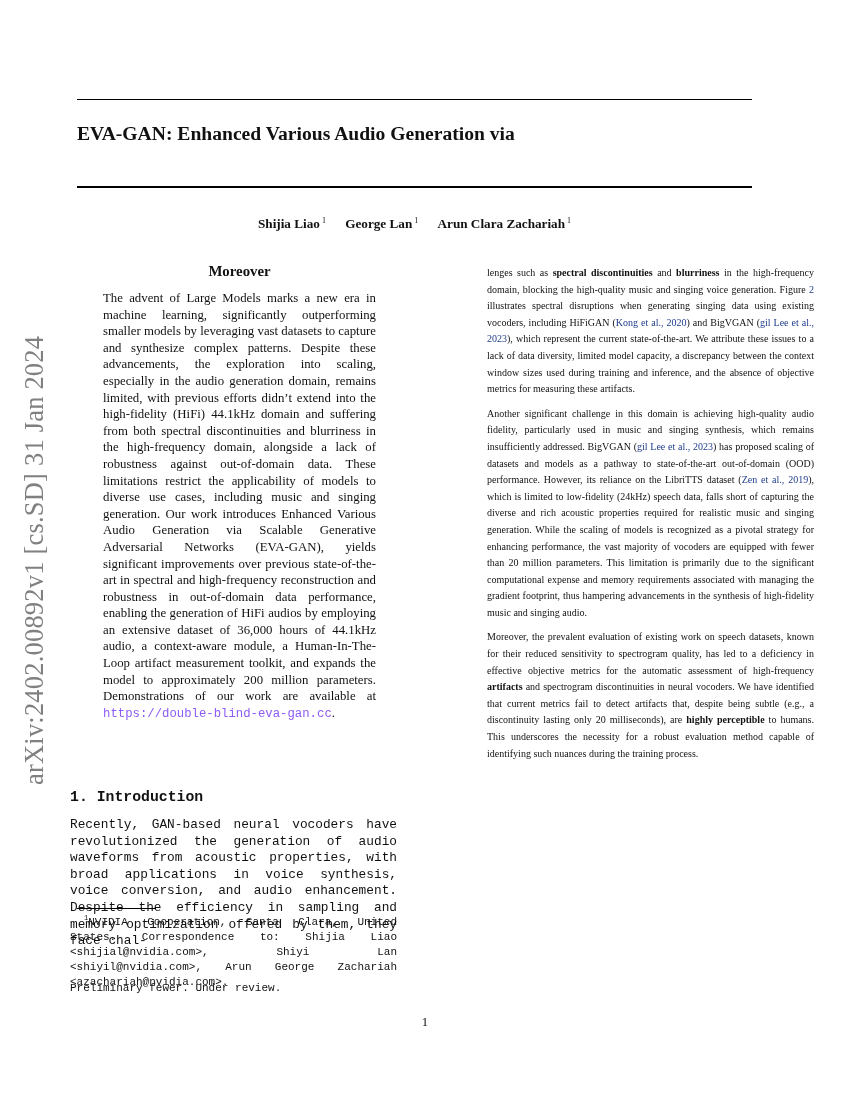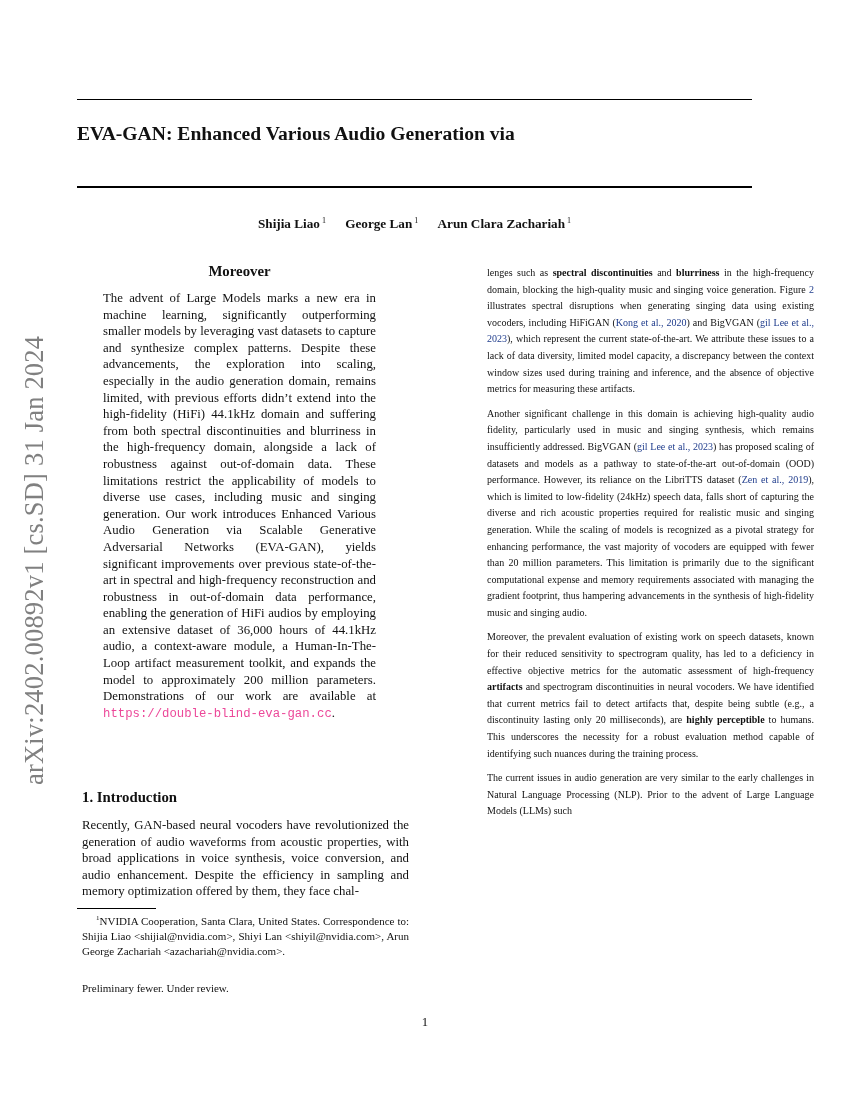--- a/index.html
+++ b/index.html
@@ -14,22 +14,22 @@
              font-weight: bold; font-size: 13.2px; }
   .authors sup { font-weight: normal; font-size: 8px; margin-left: 2px; }
   .authors .author { margin: 0 8px; }
   .arxiv { position: absolute; left: 19px; top: 785px; transform-origin: 0 0;
            transform: rotate(-90deg); font-size: 26.5px; color: #808080;
            white-space: nowrap; letter-spacing: 0.2px; }
   .abs-head { position: absolute; top: 263px; left: 103px; width: 273px; text-align: center;
               font-weight: bold; font-size: 14.8px; }
   .abstract { position: absolute; top: 290px; left: 103px; width: 273px; font-size: 12.8px;
               line-height: 16.6px; text-align: justify; hyphens: auto; }
-  .abstract .url { font-family: "Liberation Mono", monospace; color: #ec4899; font-size: 12.3px; }
-  .col-left { position: absolute; left: 82px; width: 327px; }
+  .abstract .url { font-family: "Liberation Mono", monospace; color: #8b5cf6; font-size: 12.3px; }
+  .col-left { position: absolute; left: 70px; width: 327px; font-family: Liberation Mono, monospace; }
   .sec-head { top: 789px; font-weight: bold; font-size: 14.8px; }
   .intro-p { top: 817px; font-size: 12.8px; line-height: 16.6px; text-align: justify; }
   .fn-rule { position: absolute; top: 908px; left: 77px; width: 79px; height: 1px; background: #000; }
   .footnote { top: 911px; font-size: 11px; line-height: 15px; text-align: justify; text-indent: 14px; }
   .footnote sup { font-size: 7px; }
   .prelim { top: 982px; font-size: 11px; }
   .col-right { position: absolute; left: 442px; width: 327px; font-size: 10px;
                line-height: 16.6px; text-align: justify; margin-left: 45px; }
   .col-right p { margin: 0 0 8px 0; }
   .cite { color: #1f3c8c; }
@@ -60,16 +60,15 @@
 <div class="col-left intro-p">Recently, GAN-based neural vocoders have revolutionized the generation of audio waveforms from acoustic properties, with broad applications in voice synthesis, voice conversion, and audio enhancement. Despite the efficiency in sampling and memory optimization offered by them, they face chal-</div>
 
 <div class="fn-rule"></div>
 <div class="col-left footnote"><sup>1</sup><span>NVIDIA Cooperation, Santa Clara, United States. Correspondence to: Shijia Liao &lt;shijial@nvidia.com&gt;, Shiyi Lan &lt;shiyil@nvidia.com&gt;, Arun George Zachariah &lt;azachariah@nvidia.com&gt;.</span></div>
 <div class="col-left prelim">Preliminary fewer. Under review.</div>
 
 <div class="col-right" style="top:265px;">
   <p><span>lenges such as </span><b>spectral discontinuities</b><span> and </span><b>blurriness</b><span> in the high-frequency domain, blocking the high-quality music and singing voice generation. Figure </span><span class="cite">2</span><span> illustrates spectral disruptions when generating singing data using existing vocoders, including HiFiGAN (</span><span class="cite">Kong et al., 2020</span><span>) and BigVGAN (</span><span class="cite">gil Lee et al., 2023</span><span>), which represent the current state-of-the-art. We attribute these issues to a lack of data diversity, limited model capacity, a discrepancy between the context window sizes used during training and inference, and the absence of objective metrics for measuring these artifacts.</span></p>
   <p><span>Another significant challenge in this domain is achieving high-quality audio fidelity, particularly used in music and singing synthesis, which remains insufficiently addressed. BigVGAN (</span><span class="cite">gil Lee et al., 2023</span><span>) has proposed scaling of datasets and models as a pathway to state-of-the-art out-of-domain (OOD) performance. However, its reliance on the LibriTTS dataset (</span><span class="cite">Zen et al., 2019</span><span>), which is limited to low-fidelity (24kHz) speech data, falls short of capturing the diverse and rich acoustic properties required for realistic music and singing generation. While the scaling of models is recognized as a pivotal strategy for enhancing performance, the vast majority of vocoders are equipped with fewer than 20 million parameters. This limitation is primarily due to the significant computational expense and memory requirements associated with managing the gradient footprint, thus hampering advancements in the synthesis of high-fidelity music and singing audio.</span></p>
   <p><span>Moreover, the prevalent evaluation of existing work on speech datasets, known for their reduced sensitivity to spectrogram quality, has led to a deficiency in effective objective metrics for the automatic assessment of high-frequency </span><b>artifacts</b><span> and spectrogram discontinuities in neural vocoders. We have identified that current metrics fail to detect artifacts that, despite being subtle (e.g., a discontinuity lasting only 20 milliseconds), are </span><b>highly perceptible</b><span> to humans. This underscores the necessity for a robust evaluation method capable of identifying such nuances during the training process.</span></p>
-  <p>The current issues in audio generation are very similar to the early challenges in Natural Language Processing (NLP). Prior to the advent of Large Language Models (LLMs) such</p>
 </div>
 
 <div class="page-num">1</div>
 
 </body></html>

